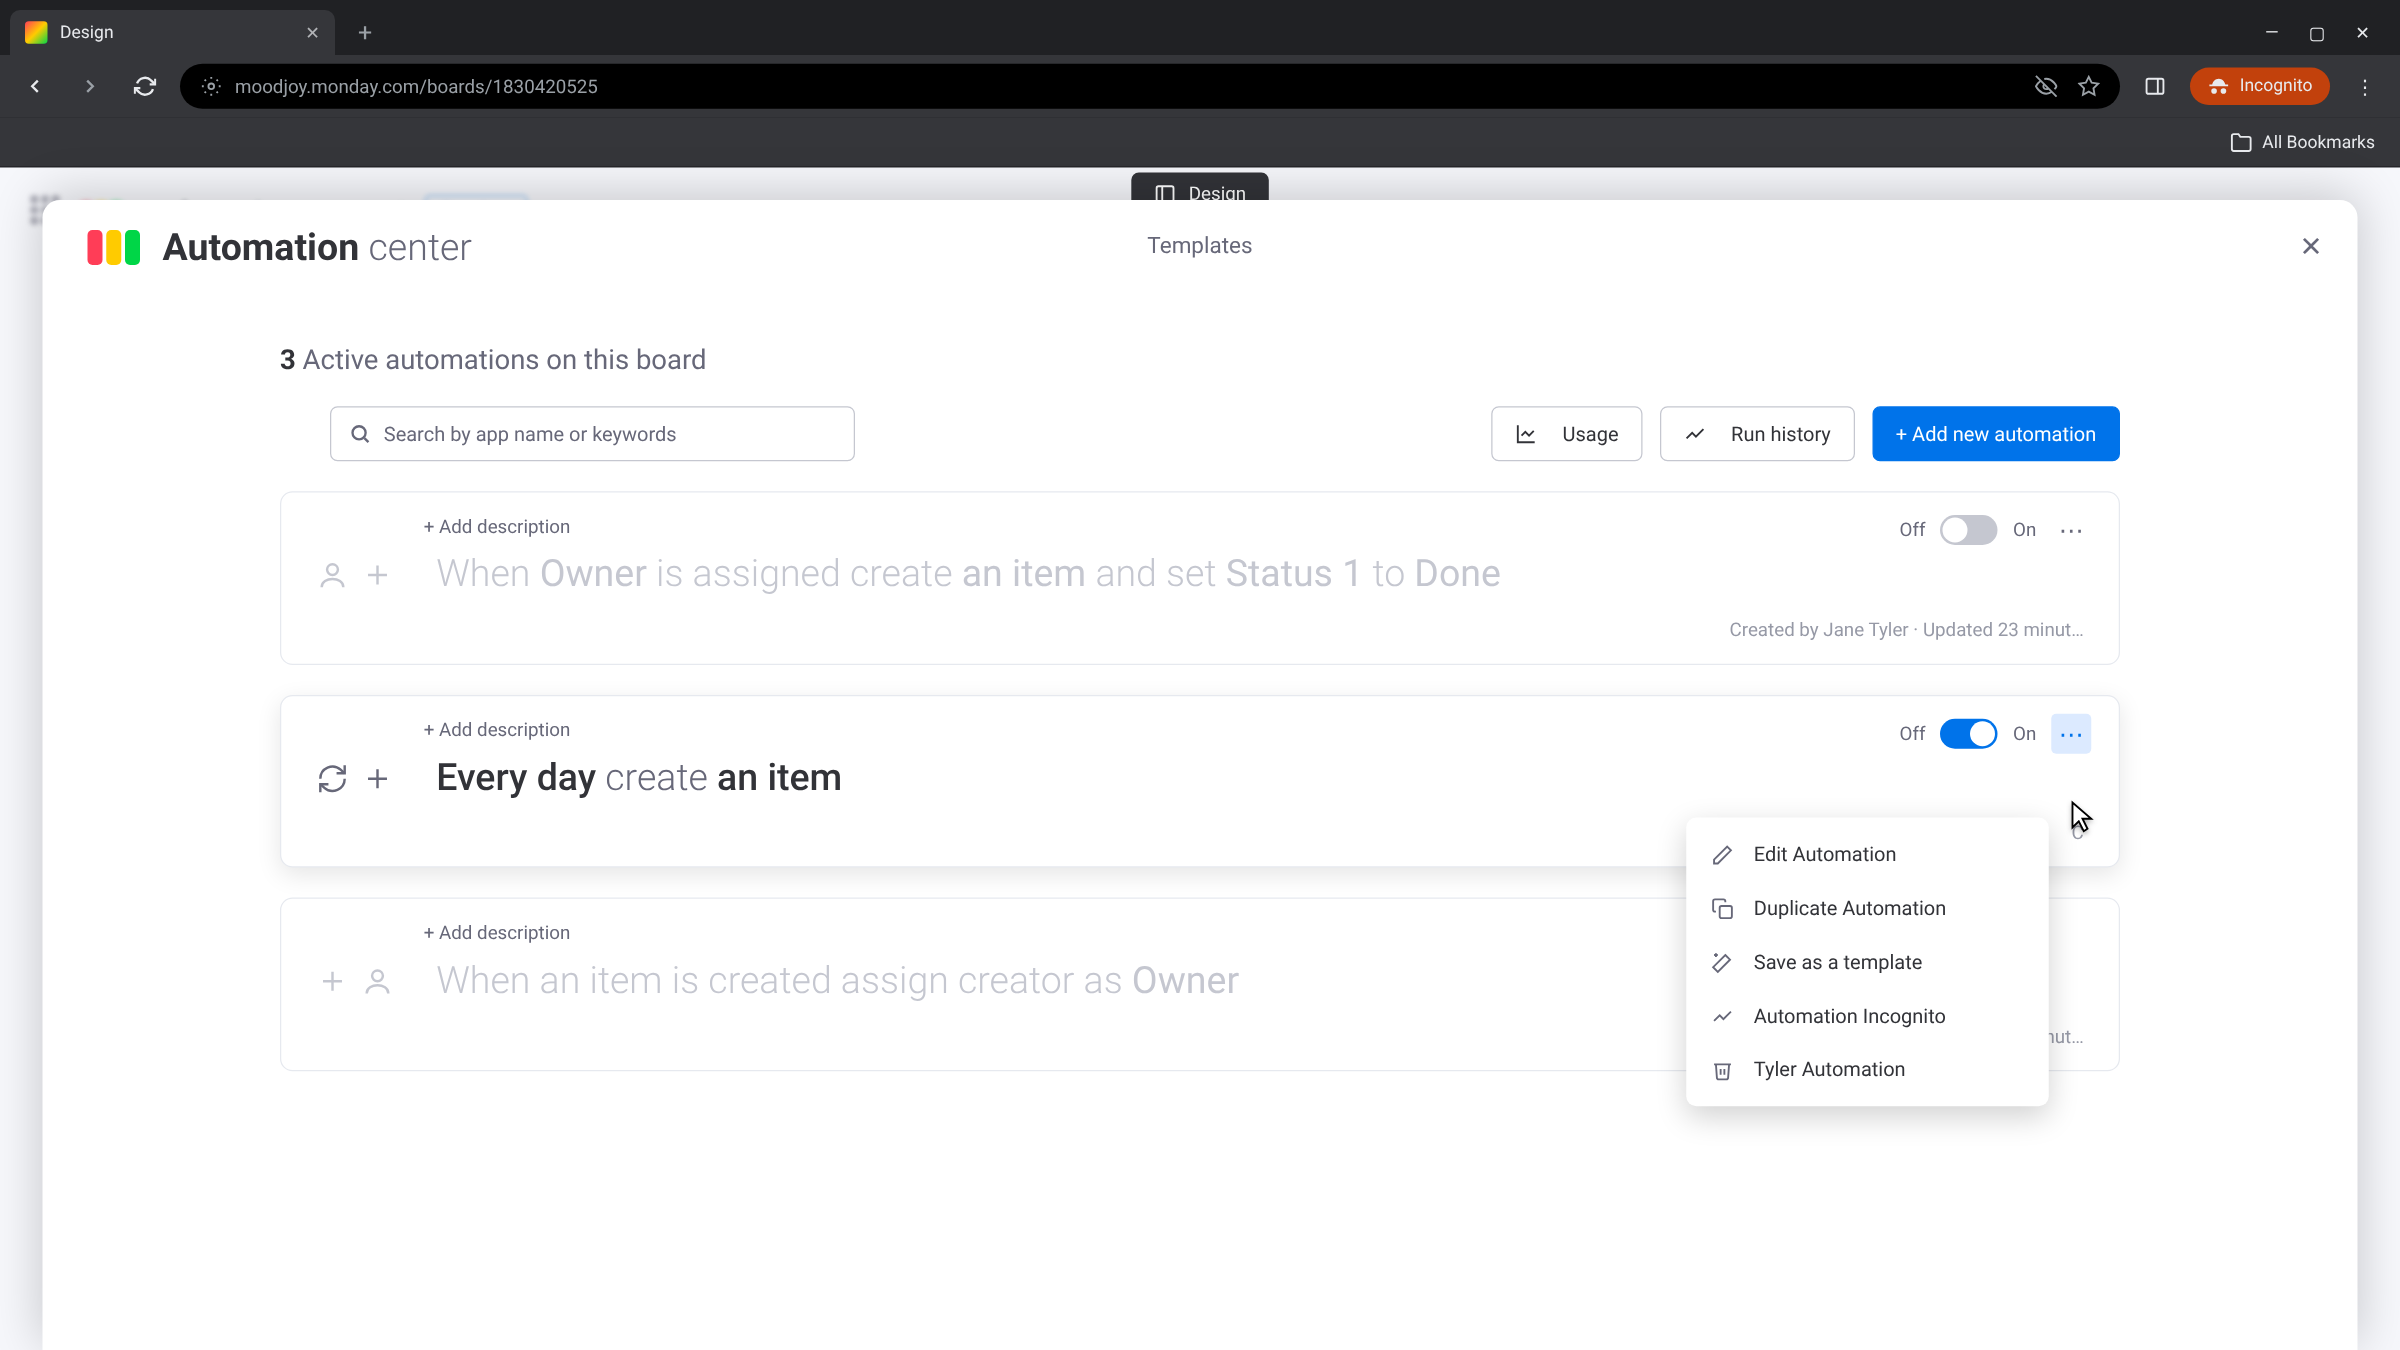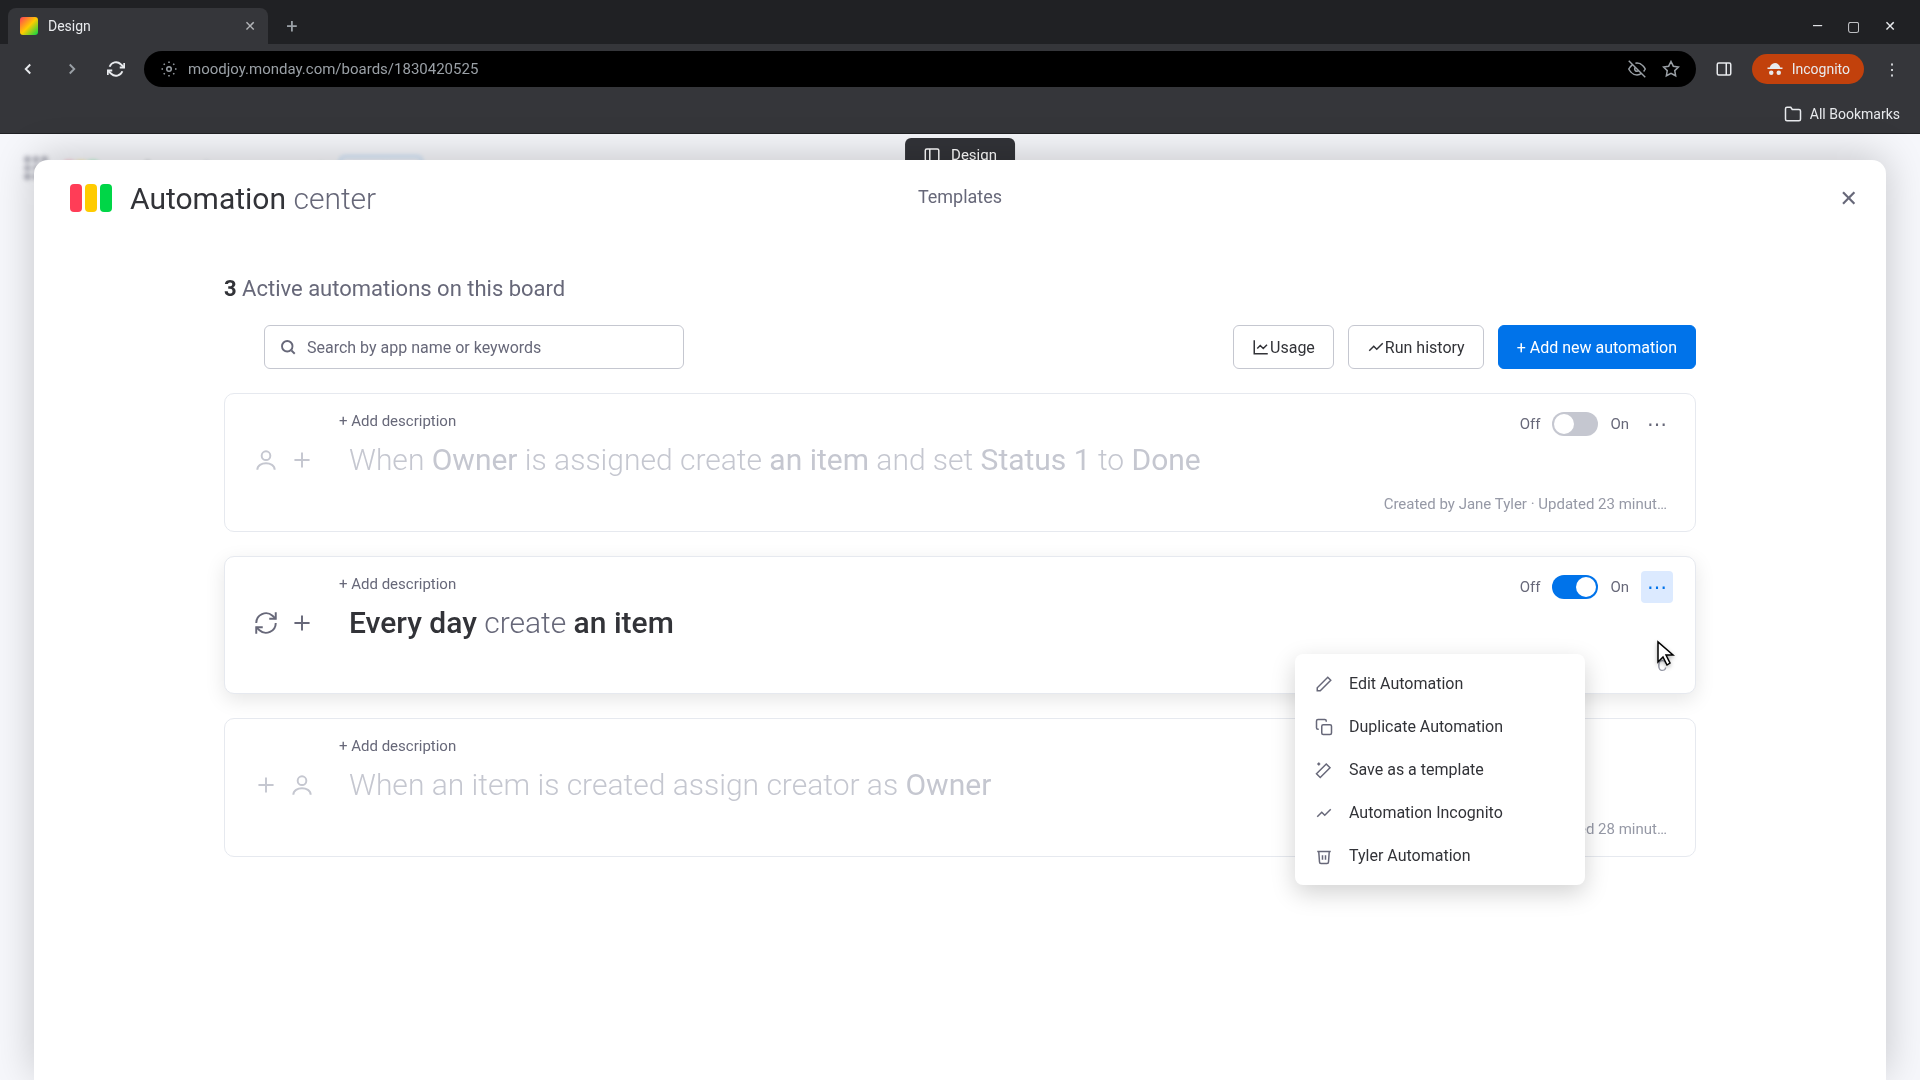--- a/index.html
+++ b/index.html
@@ -44,37 +44,37 @@
 
 
 .modal { position: absolute; top: 160px; left: 34px; right: 34px; bottom: 0; background: #fff; border-radius: 14px 14px 0 0; box-shadow: 0 -4px 40px rgba(0,0,0,0.2); z-index: 10; overflow: hidden; }
 .modal-header { height: 76px; display: flex; align-items: center; padding: 0 36px; position: relative; }
 .modal-logo { display: flex; gap: 3px; margin-right: 18px; }
 .modal-logo span { width: 12px; height: 28px; border-radius: 4px; }
 .modal-logo span:nth-child(1){ background:#ff3d57;} 
 .modal-logo span:nth-child(2){ background:#ffcb00;} 
 .modal-logo span:nth-child(3){ background:#00d647;}
 .modal-title { font-size: 30px; color: #323338; }
-.modal-title strong { font-weight: 400; }
+.modal-title strong { font-weight: 700; }
 .modal-title span { font-weight: 300; color: #676879; }
 .modal-tabs { position: absolute; left: 50%; transform: translateX(-50%); display: flex; gap: 48px; height: 100%; }
 .modal-tab { font-size: 18px; color: #676879; cursor: pointer; padding: 0 16px; height: 100%; display: flex; align-items: center; border-bottom: 3px solid transparent; }
 .modal-tab.active { color: #0073ea; border-bottom-color: #0073ea; }
 .modal-close { position: absolute; right: 28px; top: 50%; transform: translateY(-50%); cursor: pointer; color: #676879; font-size: 22px; }
 
 .modal-body { padding: 40px 190px 0; }
 .summary { font-size: 22px; color: #676879; margin-bottom: 24px; }
 .summary strong { color: #323338; font-weight: 700; }
 
 .toolbar { display: flex; gap: 14px; margin-bottom: 24px; padding-left: 40px; }
 .search { width: 420px; border: 1px solid #c5c7d0; border-radius: 6px; height: 44px; display: flex; align-items: center; padding: 0 14px; gap: 10px; }
 .search input { border: none; outline: none; font-size: 16px; flex: 1; color: #323338; }
 .search input::placeholder { color: #676879; }
 .toolbar-spacer { flex: 1; }
-.btn { height: 44px; border: 1px solid #c5c7d0; border-radius: 6px; background: #fff; padding: 0 18px; display: flex; align-items: center; gap: 0; font-size: 16px; color: #323338; cursor: pointer; }
+.btn { height: 44px; border: 1px solid #c5c7d0; border-radius: 6px; background: #fff; padding: 0 18px; display: flex; align-items: center; gap: 20px; font-size: 16px; color: #323338; cursor: pointer; }
 .btn.primary { background: #0073ea; border-color: #0073ea; color: #fff; }
 
 .automation-card { border: 1px solid #e6e9ef; border-radius: 10px; padding: 18px 28px 18px 28px; margin-bottom: 24px; position: relative; background: #fff; }
 .automation-card.active-card { box-shadow: 0 6px 20px rgba(0,0,0,0.1); }
 .card-add-desc { color: #676879; font-size: 15px; margin-left: 86px; margin-bottom: 10px; cursor: pointer; }
 .card-row { display: flex; align-items: center; gap: 24px; }
 .card-icons { display: flex; gap: 10px; color: #c5c7d0; font-size: 26px; width: 72px; }
 .recipe { font-size: 30px; line-height: 1.35; flex: 1; }
 .recipe .static { color: #c5c7d0; font-weight: 300; }
 .recipe .token { color: #c5c7d0; font-weight: 400; }
@@ -334,21 +334,21 @@
         <div class="recipe">
           <span class="static">When an item is created assign creator as </span><span class="token">Owner</span>
         </div>
       </div>
       <div class="card-meta">Created by Jane Tyler · Updated 28 minut…</div>
     </div>
 
   </div>
 </div>
 
-<div class="context-menu" style="top:654px; left:1295px;">
+<div class="context-menu" style="top:654px; left:1349px;">
   <div class="context-item">
     <span class="context-icon">
         <svg class="svg-icon" viewBox="0 0 24 24" fill="none" stroke="currentColor" stroke-width="2">
           <path d="M17 3l4 4L7 21H3v-4L17 3z"></path>
         </svg>
       </span>
     <span>Edit Automation</span>
   </div>
   <div class="context-item">
     <span class="context-icon">

